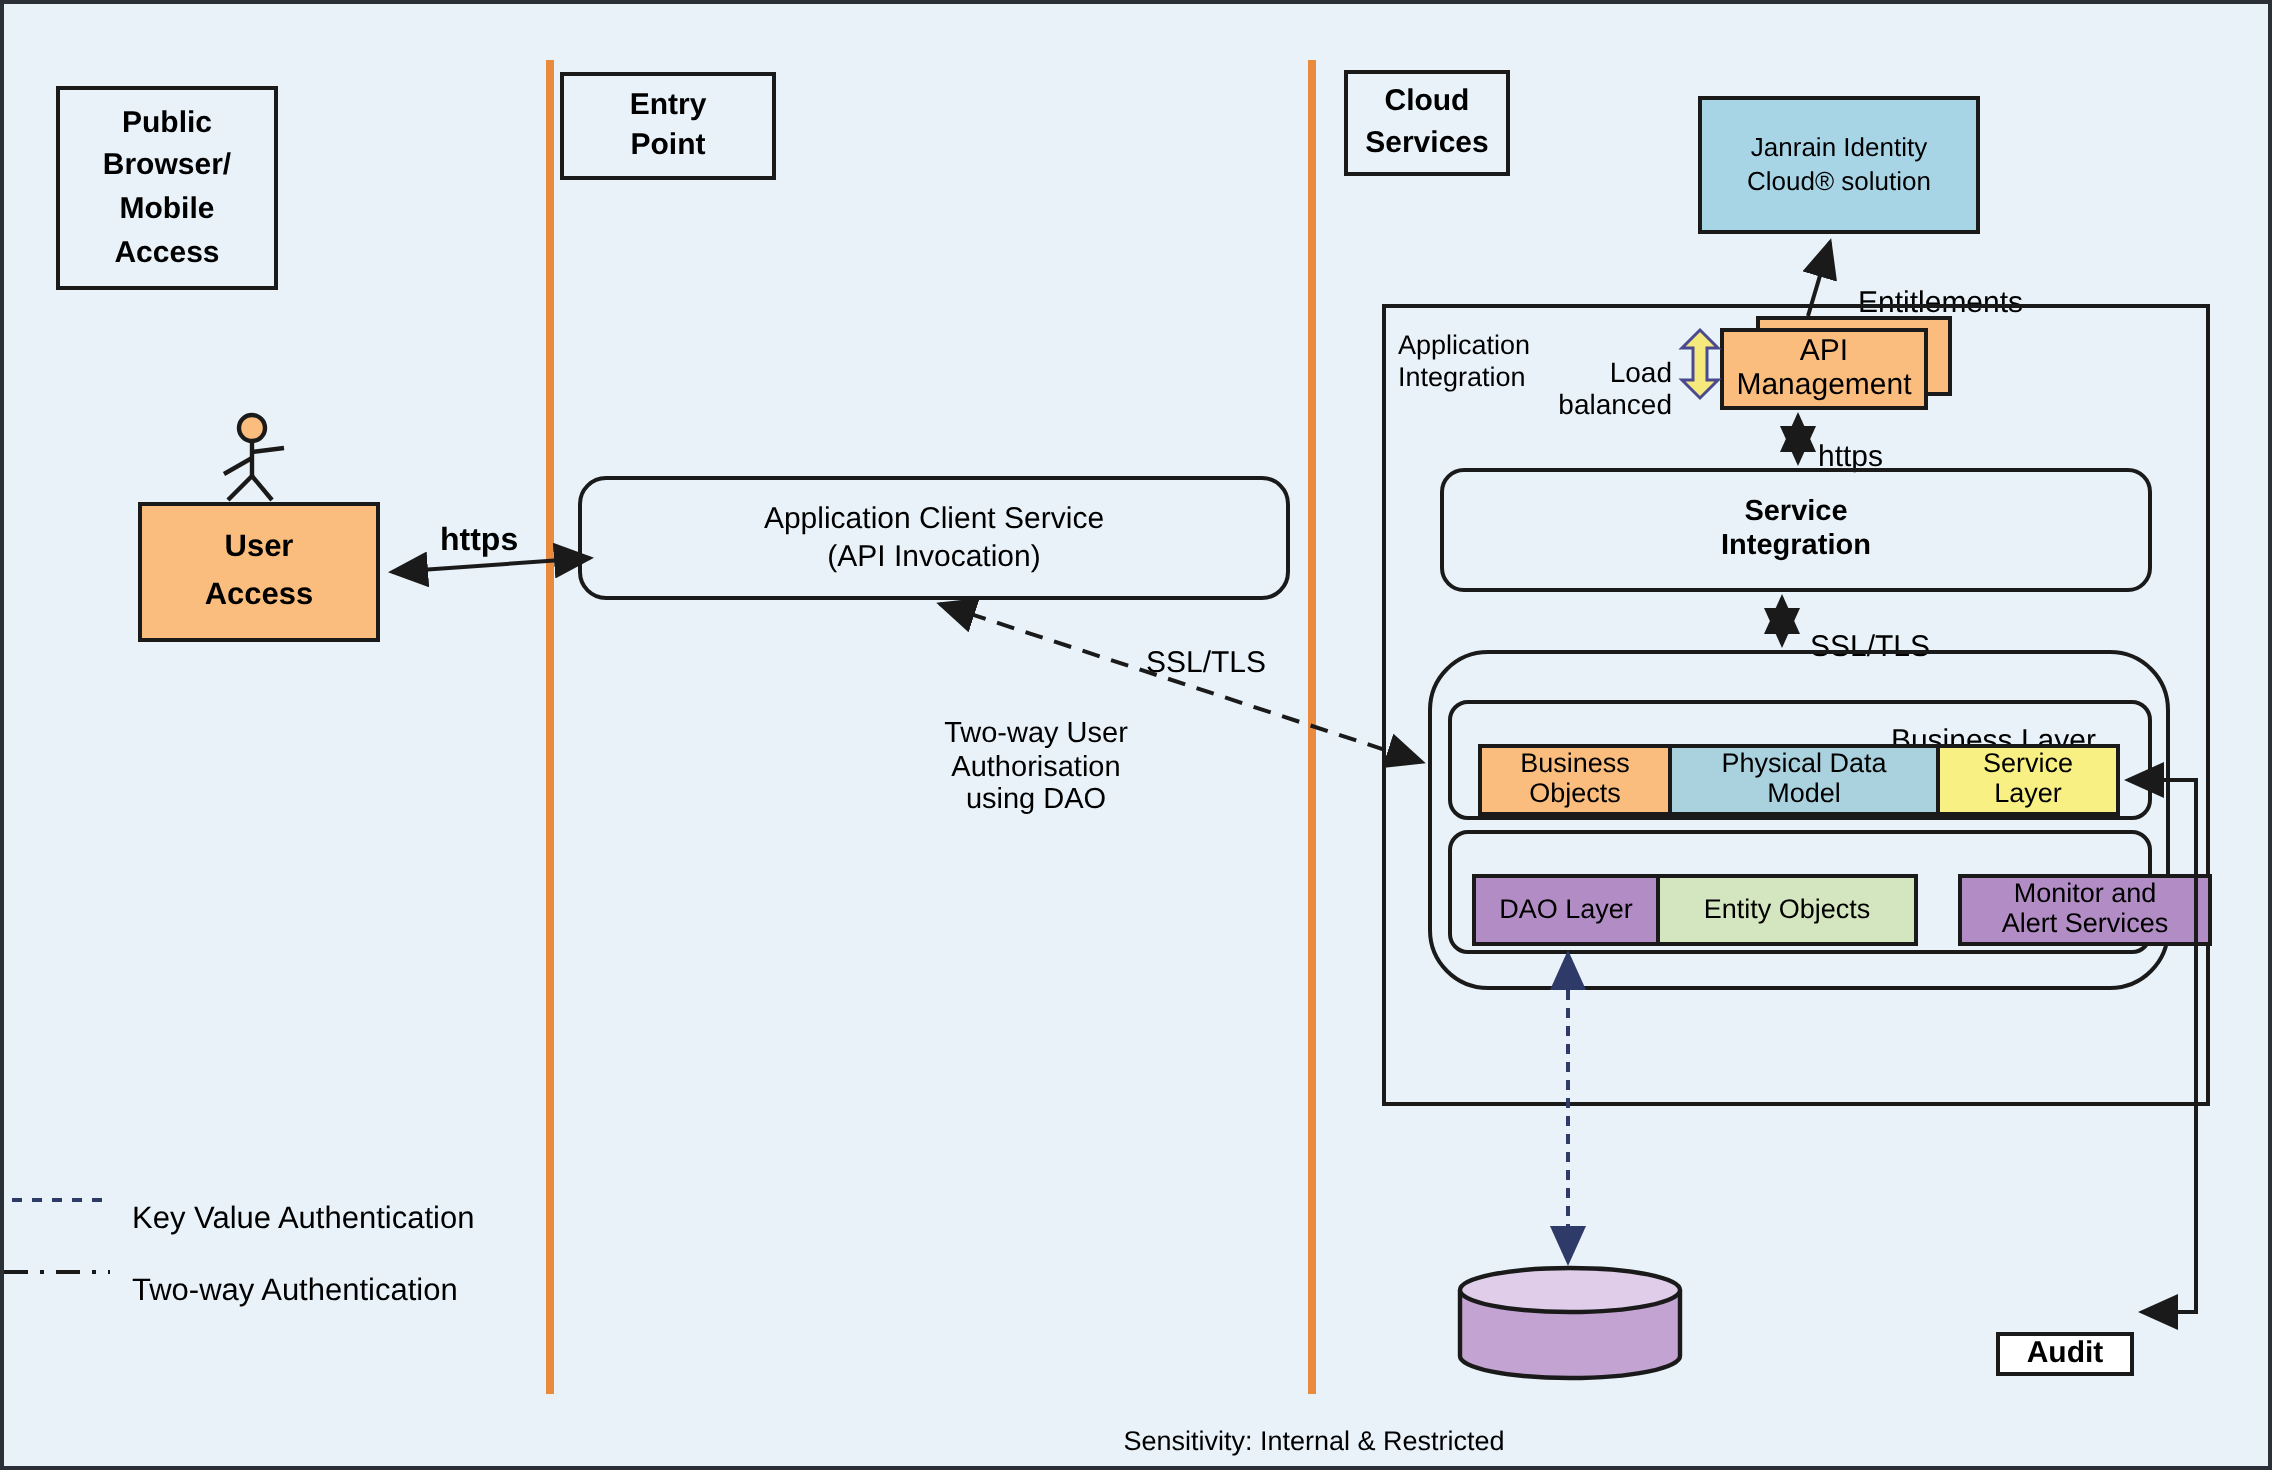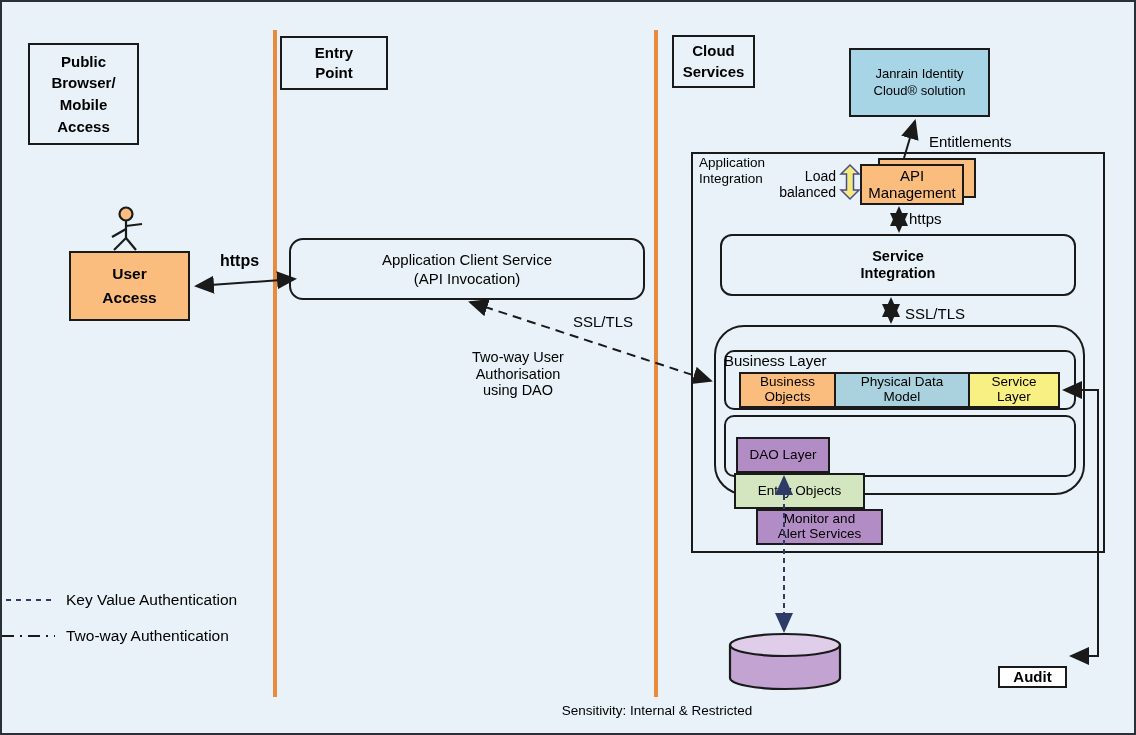--- a/index.html
+++ b/index.html
@@ -6,21 +6,21 @@
   #canvas{
     position:relative;width:1136px;height:735px;box-sizing:border-box;
     background:#E8F2F8;border:2px solid #2b3036;overflow:hidden;
     font-family:"Liberation Sans","DejaVu Sans",sans-serif;color:#000000;
   }
   .box{
     position:absolute;border:2px solid #1a1a1a;box-sizing:border-box;
     display:flex;align-items:center;justify-content:center;
     text-align:center;white-space:pre-line;line-height:1.25;
   }
-  .lbl{position:absolute;white-space:pre-line;line-height:1.15;}
+  .lbl{position:absolute;white-space:pre-line;line-height:1.15;margin-top:10px;}
   .b{font-weight:bold;}
   .lane-line{position:absolute;width:4px;background:#E98A3C;}
   .cellrow{position:absolute;display:flex;}
   .cell{
     border:2px solid #1a1a1a;box-sizing:border-box;height:36px;
     display:flex;align-items:center;justify-content:center;text-align:center;
     white-space:pre-line;font-size:13.5px;line-height:1.1;
   }
   .cell + .cell{margin-left:-2px;}
   svg{position:absolute;left:0;top:0;pointer-events:none;}
@@ -57,32 +57,32 @@
 Management</div>
   <div class="lbl" style="left:907px;top:208px;font-size:15px;">https</div>
 
   <div class="box b" style="left:718px;top:232px;width:356px;height:62px;font-size:14.5px;border-radius:12px;line-height:1.2;">Service
 Integration</div>
   <div class="lbl" style="left:903px;top:303px;font-size:15px;">SSL/TLS</div>
 
   <div class="box" style="left:712px;top:323px;width:371px;height:170px;border-radius:30px;"></div>
 
   <div class="box" style="left:722px;top:348px;width:352px;height:60px;border-radius:10px;align-items:flex-start;"></div>
-  <div class="lbl" style="left:722px;top:350px;width:352px;text-align:left;font-size:15px;">Business Layer</div>
+  <div class="lbl" style="left:694px;top:350px;width:352px;text-align:right;font-size:15px;">Business Layer</div>
   <div class="cellrow" style="left:737px;top:370px;">
     <div class="cell" style="width: 97px; background-color: rgb(250, 189, 126);">Business
 Objects</div>
     <div class="cell" style="width: 136px; background-color: rgb(169, 209, 222);">Physical Data
 Model</div>
     <div class="cell" style="width: 92px; background-color: rgb(248, 240, 131);">Service
 Layer</div>
   </div>
 
   <div class="box" style="left:722px;top:413px;width:352px;height:62px;border-radius:10px;"></div>
-  <div class="cellrow" style="left:734px;top:435px;flex-direction:column;">
+  <div class="cellrow" style="left:734px;top:435px;">
     <div class="cell" style="width: 94px; background-color: rgb(178, 140, 196);">DAO Layer</div>
     <div class="cell" style="width: 131px; background-color: rgb(212, 230, 191);">Entity Objects</div>
     <div class="cell" style="width: 127px; background-color: rgb(178, 140, 196); margin-left: 20px;">Monitor and
 Alert Services</div>
   </div>
 
   <div class="box b" style="left:996px;top:644px;width:69px;height:22px;font-size:15px;background:#FFFFFF;margin-top:20px;">Audit</div>
 
   <div class="box" style="left:287px;top:236px;width:356px;height:62px;font-size:15px;border-radius:14px;line-height:1.3;">Application Client Service
 (API Invocation)</div>

